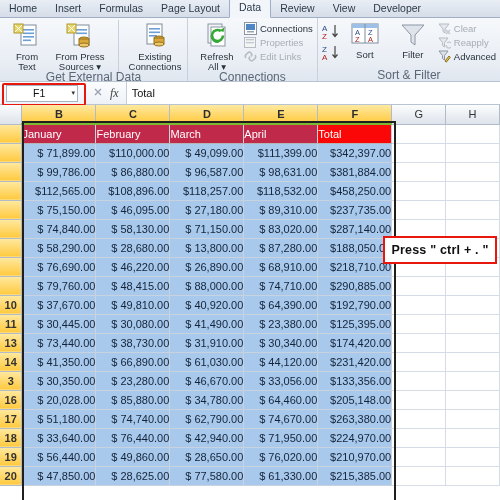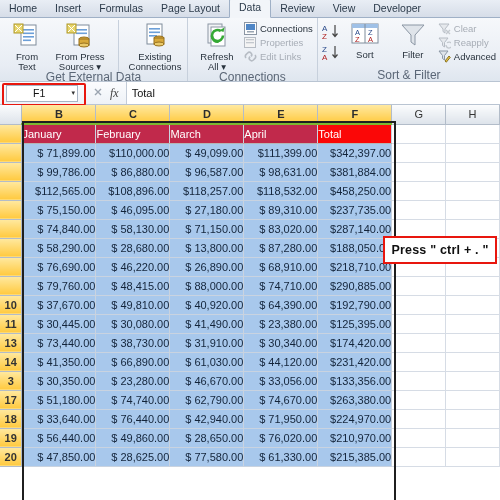--- a/index.html
+++ b/index.html
@@ -522,20 +522,30 @@
             <td class="rowhead sel">3</td>
             <td class="cell datacell">$  30,350.00</td>
             <td class="cell datacell">$  23,280.00</td>
             <td class="cell datacell">$  46,670.00</td>
             <td class="cell datacell">$  33,056.00</td>
             <td class="cell datacell">$133,356.00</td>
             <td class="cell empty"></td>
             <td class="cell empty"></td>
           </tr>
           <tr>
+            <td class="rowhead sel">16</td>
+            <td class="cell datacell">$  20,028.00</td>
+            <td class="cell datacell">$  85,880.00</td>
+            <td class="cell datacell">$  34,780.00</td>
+            <td class="cell datacell">$  64,460.00</td>
+            <td class="cell datacell">$205,148.00</td>
+            <td class="cell empty"></td>
+            <td class="cell empty"></td>
+          </tr>
+          <tr>
             <td class="rowhead sel">17</td>
             <td class="cell datacell">$  51,180.00</td>
             <td class="cell datacell">$  74,740.00</td>
             <td class="cell datacell">$  62,790.00</td>
             <td class="cell datacell">$  74,670.00</td>
             <td class="cell datacell">$263,380.00</td>
             <td class="cell empty"></td>
             <td class="cell empty"></td>
           </tr>
           <tr>

